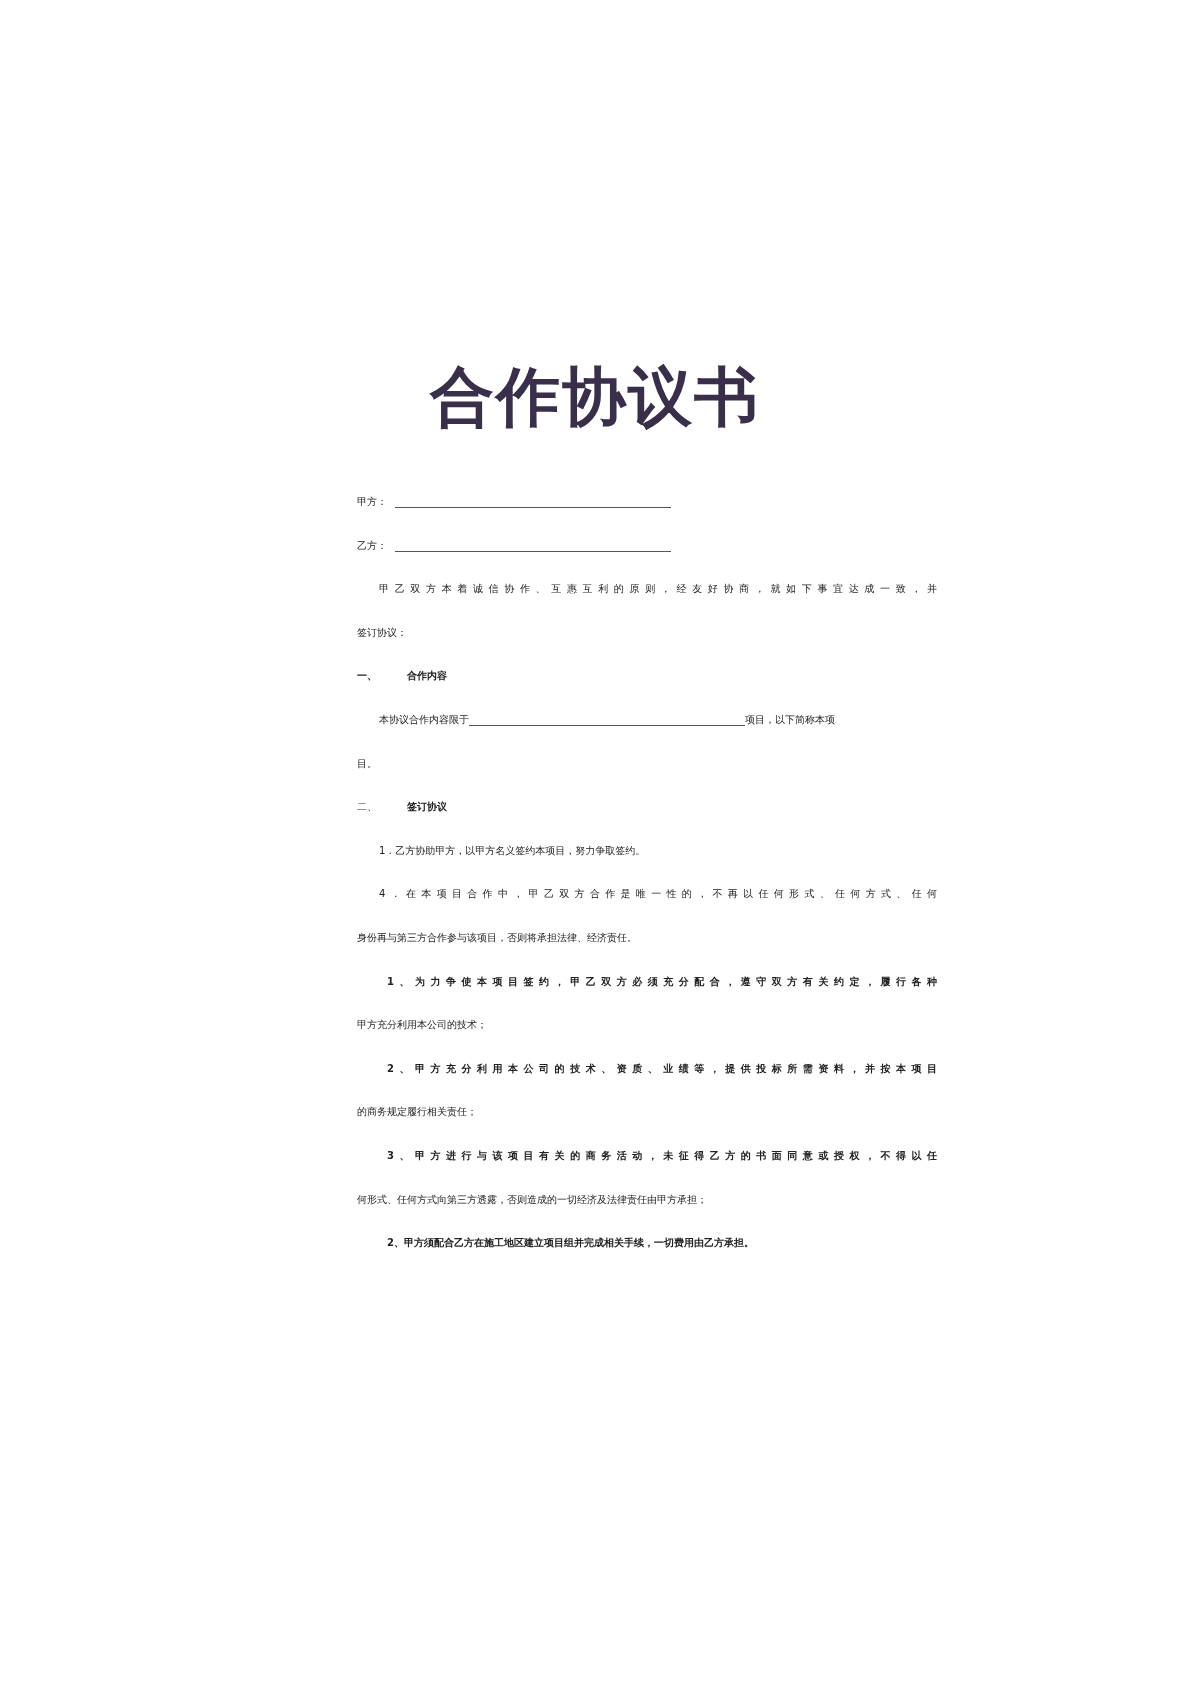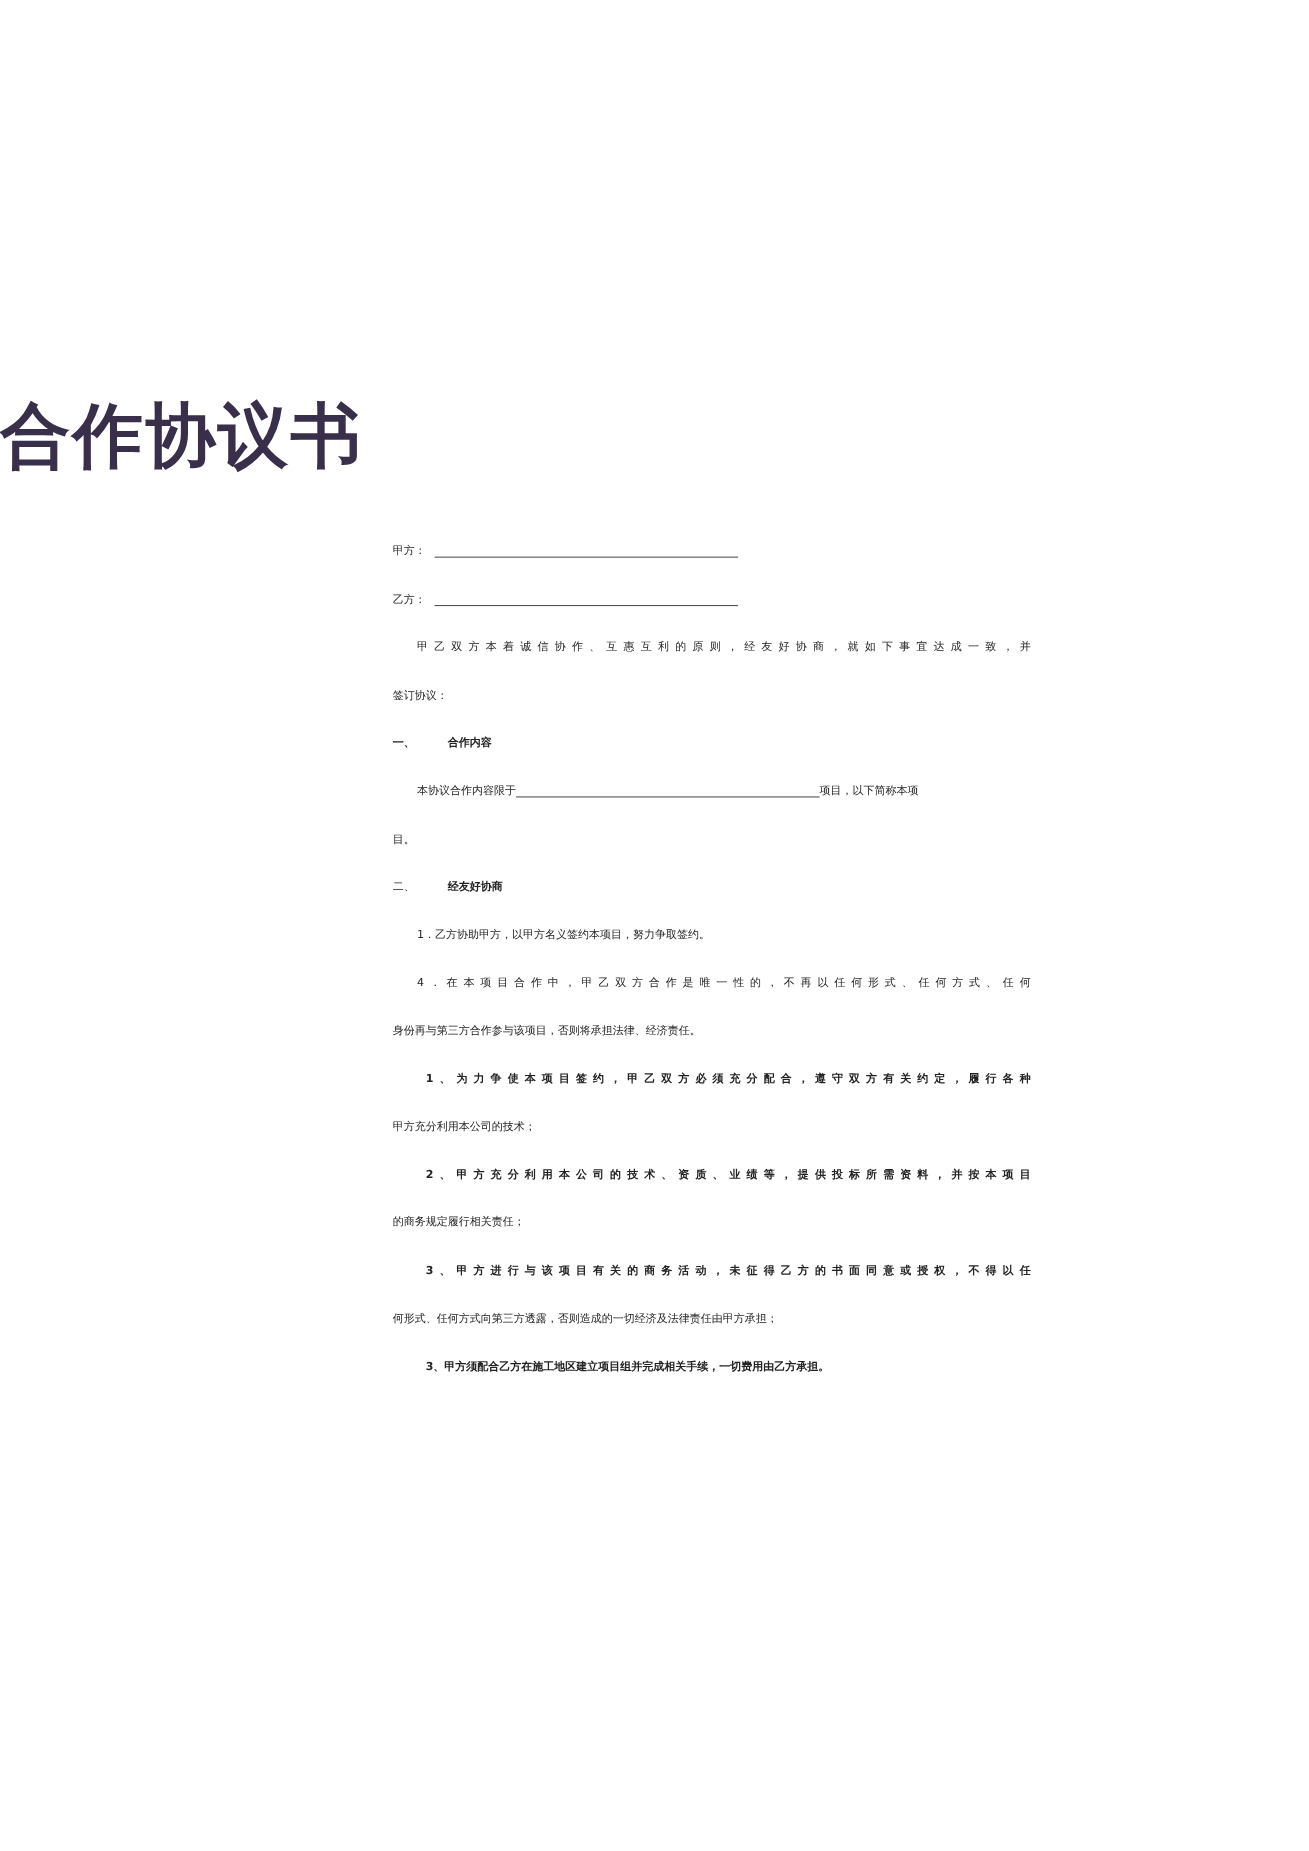--- a/index.html
+++ b/index.html
@@ -4,21 +4,21 @@
   <style>
     html, body { margin: 0; padding: 0; background: #ffffff; }
     body {
       width: 1190px; height: 1683px; position: relative; overflow: hidden;
       font-family: "DejaVu Sans", "Liberation Sans", sans-serif;
       color: #222222;
     }
     .page { position: absolute; left: 0; top: 0; width: 1190px; height: 1683px; background: #fff; }
     .title {
       position: absolute; left: 0; width: 1190px; top: 352px;
-      text-align: left; font-size: 64px; font-weight: bold; letter-spacing: 2px;
+      text-align: center; font-size: 64px; font-weight: bold; letter-spacing: 2px;
       color: #3a2f4a; line-height: 90px;
     }
     .body {
       position: absolute; left: 357px; top: 480px; width: 580px;
       font-size: 10px; line-height: 43.6px;
     }
     .line { height: 43.6px; white-space: nowrap; overflow: visible; }
     .indent { padding-left: 22px; }
     .indent2 { padding-left: 30px; font-weight: bold; }
     .uline {
@@ -51,27 +51,27 @@
 
     <div class="line heading">
       <span class="num">一、</span><span>合作内容</span>
     </div>
     <div class="line indent">
       <span>本协议合作内容限于</span><span class="uline content-blank"></span><span>项目，以下简称本项</span>
     </div>
     <div class="line">目。</div>
 
     <div class="line heading">
-      <span class="num light">二、</span><span>经友好协商</span>
+      <span class="num light">二、</span><span>签订协议</span>
     </div>
     <div class="line indent">1．乙方协助甲方，以甲方名义签约本项目，努力争取签约。</div>
     <div class="line indent justify">4．在本项目合作中，甲乙双方合作是唯一性的，不再以任何形式、任何方式、任何</div>
     <div class="line">身份再与第三方合作参与该项目，否则将承担法律、经济责任。</div>
 
     <div class="line indent2 justify">1、为力争使本项目签约，甲乙双方必须充分配合，遵守双方有关约定，履行各种</div>
     <div class="line">甲方充分利用本公司的技术；</div>
     <div class="line indent2 justify">2、甲方充分利用本公司的技术、资质、业绩等，提供投标所需资料，并按本项目</div>
     <div class="line">的商务规定履行相关责任；</div>
     <div class="line indent2 justify">3、甲方进行与该项目有关的商务活动，未征得乙方的书面同意或授权，不得以任</div>
     <div class="line">何形式、任何方式向第三方透露，否则造成的一切经济及法律责任由甲方承担；</div>
-    <div class="line indent2">3、甲方须配合乙方在施工地区建立项目组并完成相关手续，一切费用由乙方承担。</div>
+    <div class="line indent2">2、甲方须配合乙方在施工地区建立项目组并完成相关手续，一切费用由乙方承担。</div>
   </div>
 </div>
 
 </body></html>

